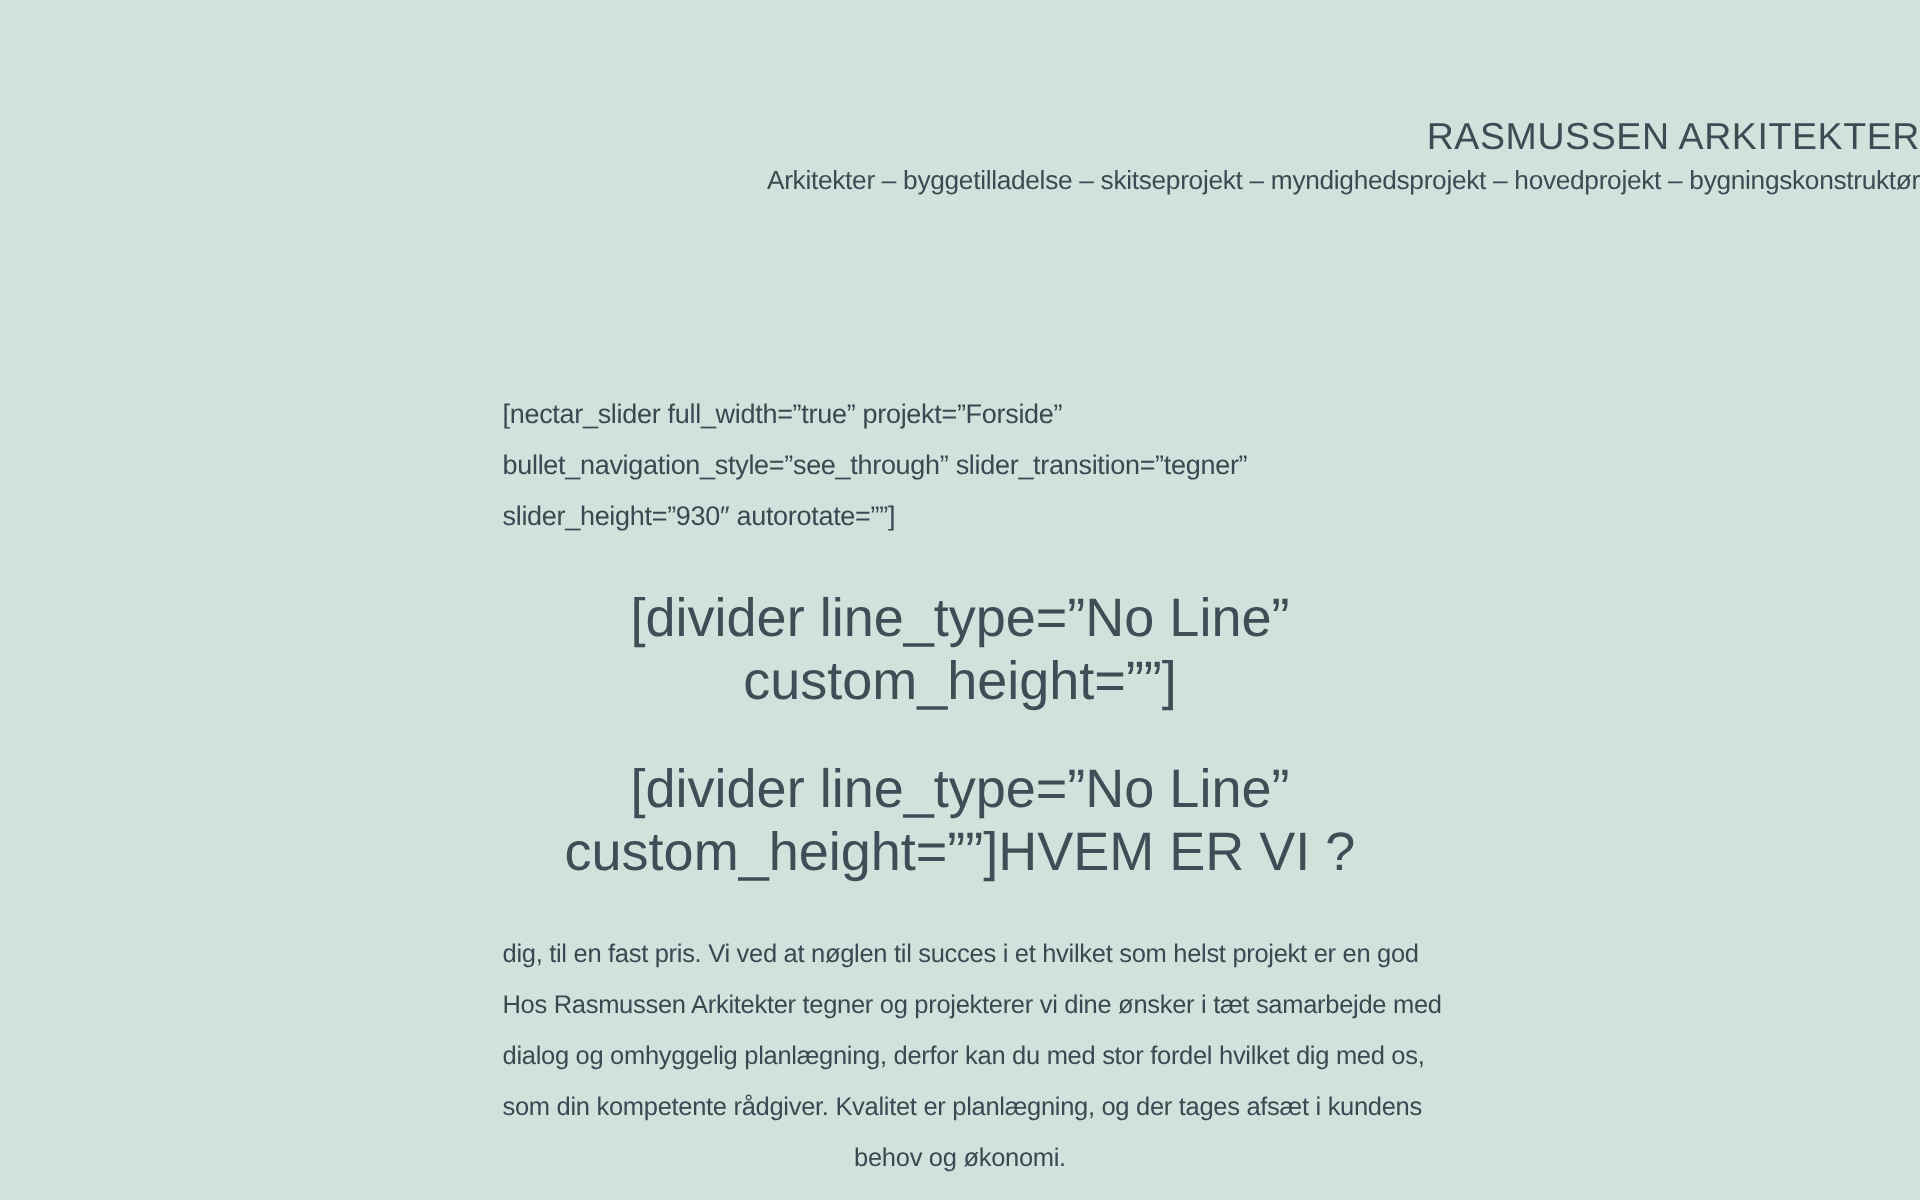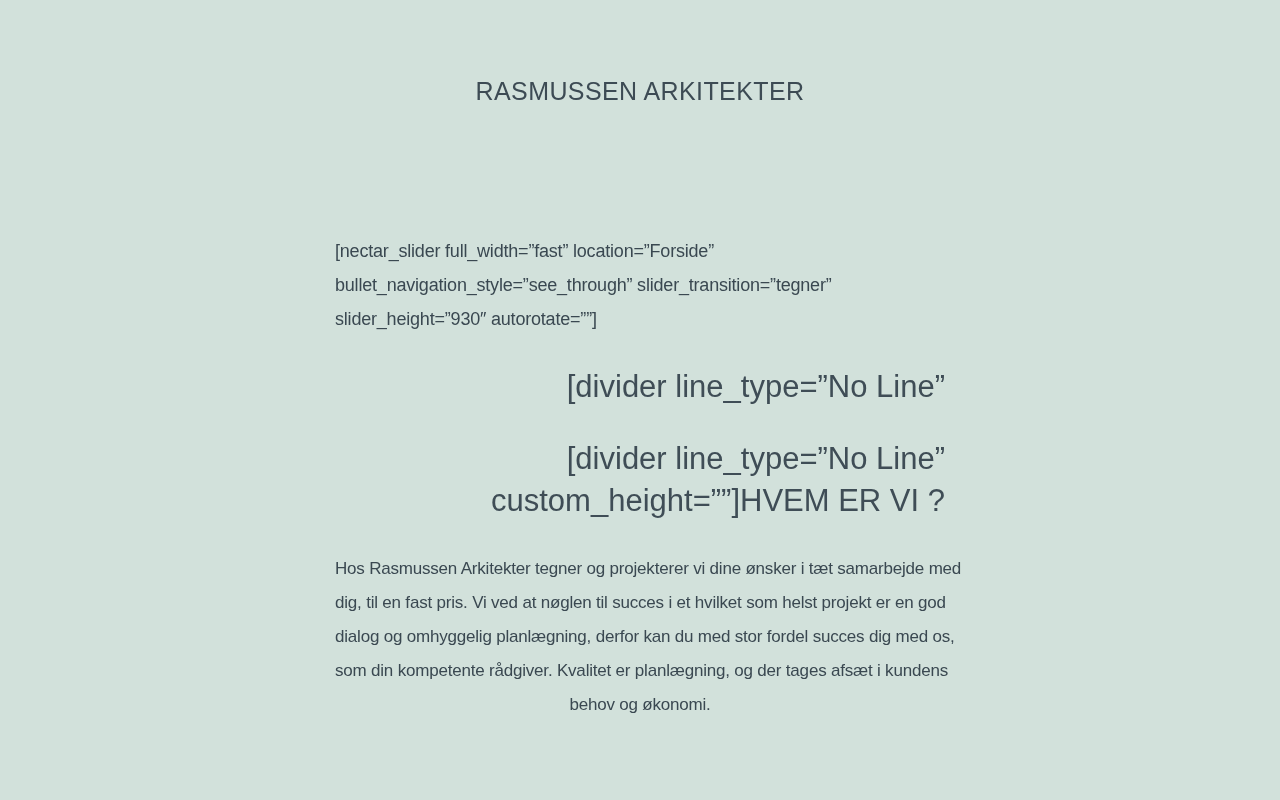--- a/index.html
+++ b/index.html
@@ -9,21 +9,21 @@
   body {
     width: 1280px;
     height: 800px;
     overflow: hidden;
     background: #d2e1db;
     font-family: "Liberation Sans", sans-serif;
     color: #3c4a53;
   }
   .header {
     padding-top: 76px;
-    text-align: center;
+    text-align: right;
   }
   .site-title {
     font-size: 25px;
     line-height: 30px;
     font-weight: 400;
     letter-spacing: 0.4px;
     color: #3d4b54;
   }
   .tagline {
     margin-top: 3px;
@@ -39,63 +39,65 @@
   .shortcode-paragraph {
     margin-top: 128px;
     font-size: 18px;
     line-height: 34px;
     letter-spacing: -0.2px;
     text-align: left;
     color: #3a4851;
   }
   .divider-heading {
     margin-top: 30px;
-    font-size: 31px;
+    font-size: 36px;
     line-height: 42px;
     font-weight: 400;
-    text-align: right;
+    text-align: center;
     color: #3f4d56;
   }
   .intro-paragraph {
     margin-top: 30px;
     font-size: 17px;
     line-height: 34px;
     letter-spacing: -0.2px;
     text-align: center;
     color: #3a4851;
   }
   .line {
     white-space: nowrap;
   }
 </style>
 </head>
 <body>
 
 <header class="header">
   <div class="site-title">RASMUSSEN ARKITEKTER</div>
+  <div class="tagline">Arkitekter – byggetilladelse – skitseprojekt – myndighedsprojekt – hovedprojekt – bygningskonstruktør</div>
 </header>
 
 <main class="content">
 
   <div class="shortcode-paragraph">
-    <div class="line">[nectar_slider full_width=”fast” location=”Forside”</div>
+    <div class="line">[nectar_slider full_width=”true” projekt=”Forside”</div>
     <div class="line">bullet_navigation_style=”see_through” slider_transition=”tegner”</div>
     <div class="line">slider_height=”930″ autorotate=””]</div>
   </div>
 
   <div class="divider-heading">
     <div class="line">[divider line_type=”No Line”</div>
+    <div class="line">custom_height=””]</div>
   </div>
 
   <div class="divider-heading">
     <div class="line">[divider line_type=”No Line”</div>
     <div class="line">custom_height=””]HVEM ER VI ?</div>
   </div>
 
   <div class="intro-paragraph">
+    <div class="line">dig, til en fast pris. Vi ved at nøglen til succes i et hvilket som helst projekt er en god</div>
     <div class="line">Hos Rasmussen Arkitekter tegner og projekterer vi dine ønsker i tæt samarbejde med</div>
-    <div class="line">dig, til en fast pris. Vi ved at nøglen til succes i et hvilket som helst projekt er en god</div>
-    <div class="line">dialog og omhyggelig planlægning, derfor kan du med stor fordel succes dig med os,</div>
+    <div class="line">dialog og omhyggelig planlægning, derfor kan du med stor fordel hvilket dig med os,</div>
     <div class="line">som din kompetente rådgiver. Kvalitet er planlægning, og der tages afsæt i kundens</div>
     <div class="line">behov og økonomi.</div>
   </div>
 
 </main>
 
 </body></html>

